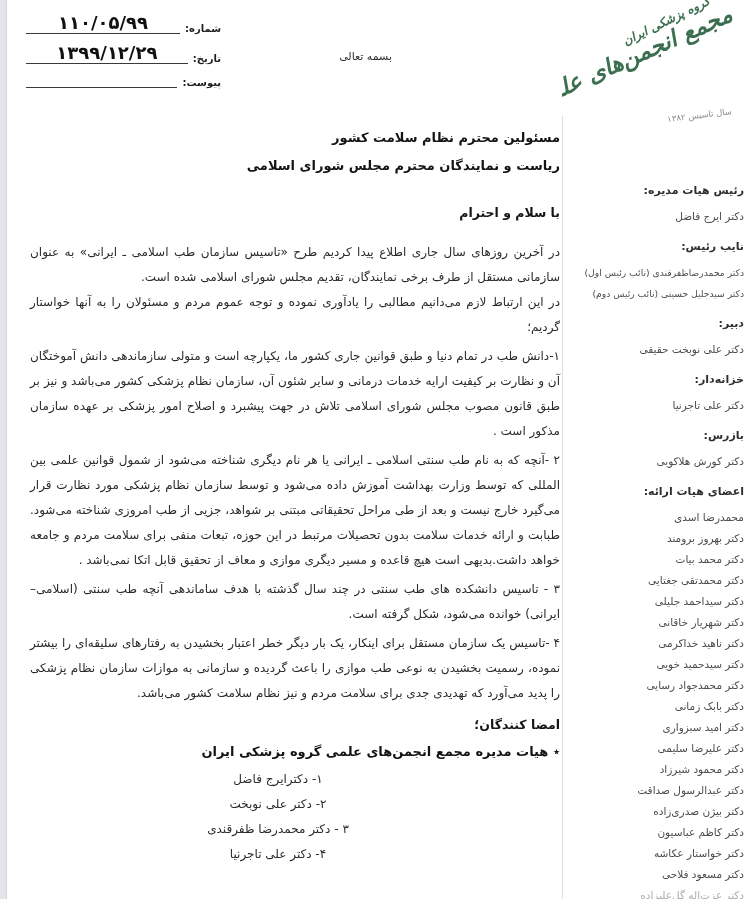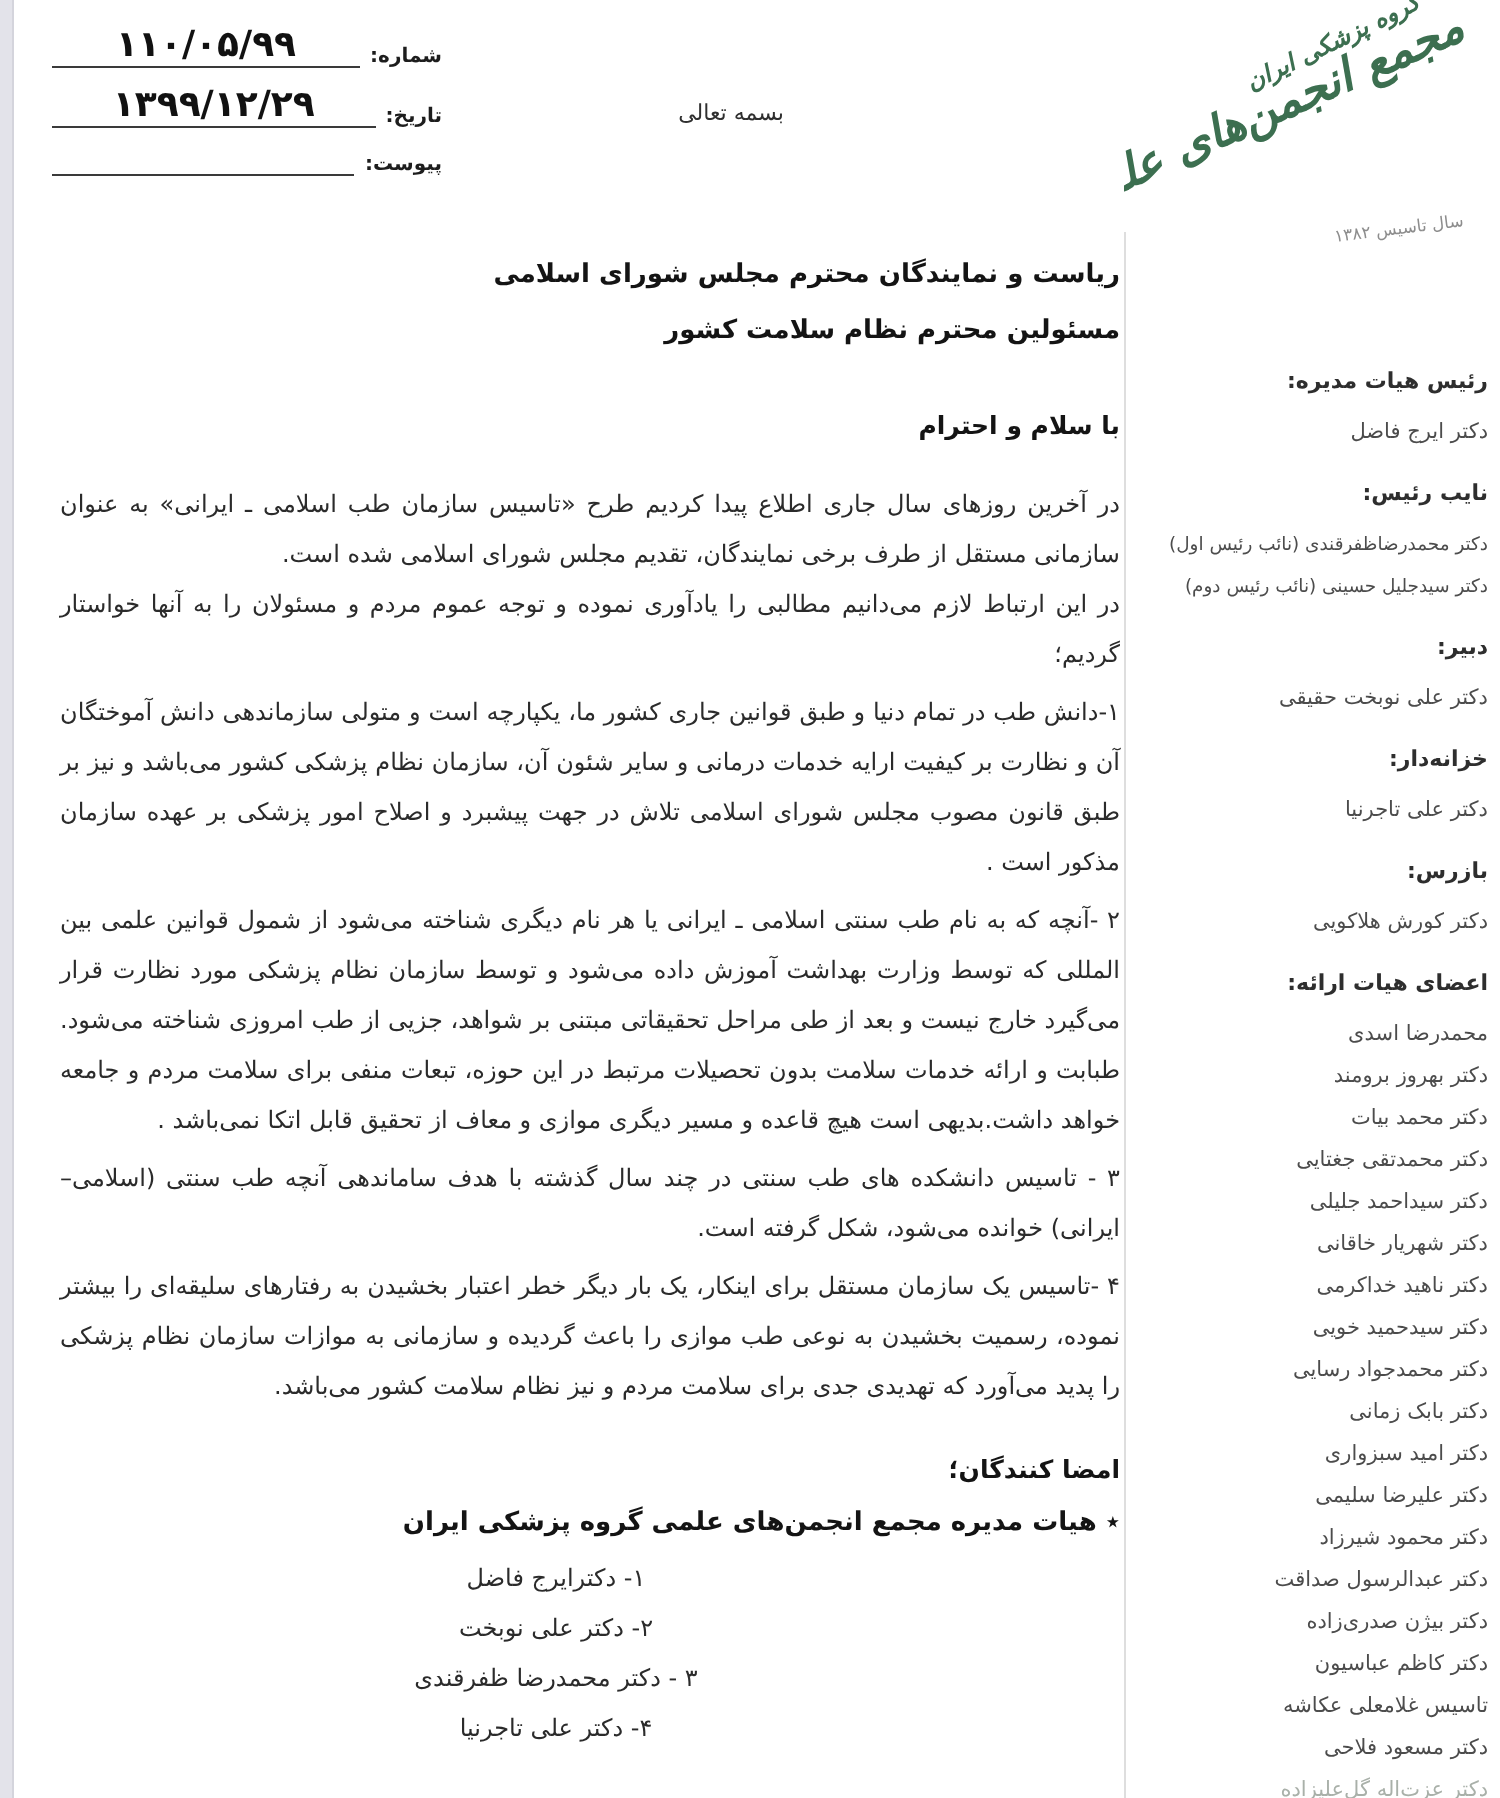--- a/index.html
+++ b/index.html
@@ -42,21 +42,21 @@
   .letter {
     position:absolute; top:124px; right:190px; width:530px;
     direction:rtl; text-align:justify;
     font-size:12px; color:#2b2b2b; line-height:25px;
   }
   .recipient { font-weight:bold; font-size:13px; color:#141414; text-align:right; line-height:28px; }
   .salutation { font-weight:bold; font-size:12.5px; color:#141414; margin:20px 0 15px; }
   .para { margin:0; }
   .item { margin:4px 0; }
   .closing { margin-top:5px; }
-  .signers-label { font-weight:bold; font-size:12.5px; color:#141414; margin-top:16px; }
+  .signers-label { font-weight:bold; font-size:12.5px; color:#141414; margin-top:6px; }
   .board-heading { font-weight:bold; font-size:13px; color:#141414; margin-top:2px; text-align:right; }
   .signer-list { padding-right:34px; margin-top:3px; }
   .signer { line-height:25px; font-size:12px; color:#2b2b2b; text-align:center; }
   
   .sidebar {
     position:absolute; top:184px; right:6px; width:174px;
     direction:rtl; text-align:right; color:#4c4c4c;
   }
   .sec { margin-bottom:13px; }
   .sec-title { font-weight:bold; font-size:11px; color:#2e2e2e; margin-bottom:9px; }
@@ -90,22 +90,22 @@
   <div class="logo">
     <div class="logo-l1" style="color: rgb(60, 111, 80);">گروه پزشکی ایران</div>
     <div class="logo-l2" style="color: rgb(60, 111, 80);">مجمع انجمن‌های علمی</div>
   </div>
   <div class="logo-sub">سال تاسیس ۱۳۸۲</div>
 
   <div class="divider-v"></div>
 
   <div class="letter">
     <div class="recipients">
+      <div class="recipient">مسئولین محترم نظام سلامت کشور</div>
       <div class="recipient">ریاست و نمایندگان محترم مجلس شورای اسلامی</div>
-      <div class="recipient">مسئولین محترم نظام سلامت کشور</div>
     </div>
     <div class="salutation">با سلام و احترام</div>
     <p class="para">در آخرین روزهای سال جاری اطلاع پیدا کردیم طرح «تاسیس سازمان طب اسلامی ـ ایرانی» به عنوان سازمانی مستقل از طرف برخی نمایندگان، تقدیم مجلس شورای اسلامی شده است.</p>
     <p class="para">در این ارتباط لازم می‌دانیم مطالبی را یادآوری نموده و توجه عموم مردم و مسئولان را به آنها خواستار گردیم؛</p>
     <div class="items">
         <p class="item">۱-دانش طب در تمام دنیا و طبق قوانین جاری کشور ما، یکپارچه است و متولی سازماندهی دانش آموختگان آن و نظارت بر کیفیت ارایه خدمات درمانی و سایر شئون آن، سازمان نظام پزشکی کشور می‌باشد و نیز بر طبق قانون مصوب مجلس شورای اسلامی تلاش در جهت پیشبرد و اصلاح امور پزشکی بر عهده سازمان مذکور است .</p>
         <p class="item">۲ -آنچه که به نام طب سنتی اسلامی ـ ایرانی یا هر نام دیگری شناخته می‌شود از شمول قوانین علمی بین المللی که توسط وزارت بهداشت آموزش داده می‌شود و توسط سازمان نظام پزشکی مورد نظارت قرار می‌گیرد خارج نیست و بعد از طی مراحل تحقیقاتی مبتنی بر شواهد، جزیی از طب امروزی شناخته می‌شود. طبابت و ارائه خدمات سلامت بدون تحصیلات مرتبط در این حوزه، تبعات منفی برای سلامت مردم و جامعه خواهد داشت.بدیهی است هیچ قاعده و مسیر دیگری موازی و معاف از تحقیق  قابل اتکا نمی‌باشد .</p>
         <p class="item">۳ - تاسیس دانشکده های طب سنتی در چند سال گذشته با هدف ساماندهی آنچه طب سنتی (اسلامی–ایرانی) خوانده می‌شود، شکل گرفته است.</p>
         <p class="item">۴ -تاسیس یک سازمان مستقل برای اینکار، یک بار دیگر خطر اعتبار بخشیدن به رفتارهای سلیقه‌ای را بیشتر نموده، رسمیت بخشیدن به نوعی طب موازی را باعث گردیده و سازمانی به موازات سازمان نظام پزشکی را پدید می‌آورد که تهدیدی جدی برای سلامت مردم و نیز نظام سلامت کشور می‌باشد.</p>
       </div>
@@ -163,19 +163,19 @@
           <div class="member">دکتر ناهید خداکرمی</div>
           <div class="member">دکتر سیدحمید خویی</div>
           <div class="member">دکتر محمدجواد رسایی</div>
           <div class="member">دکتر بابک زمانی</div>
           <div class="member">دکتر امید سبزواری</div>
           <div class="member">دکتر علیرضا سلیمی</div>
           <div class="member">دکتر محمود شیرزاد</div>
           <div class="member">دکتر عبدالرسول صداقت</div>
           <div class="member">دکتر بیژن صدری‌زاده</div>
           <div class="member">دکتر کاظم عباسیون</div>
-          <div class="member">تاسیس غلامعلی عکاشه</div>
+          <div class="member">دکتر خواستار عکاشه</div>
           <div class="member">دکتر مسعود فلاحی</div>
           <div class="member">دکتر عزت‌اله گل‌علیزاده</div>
         </div>
     </div>
   </aside>
 </div>
 
 </body></html>

